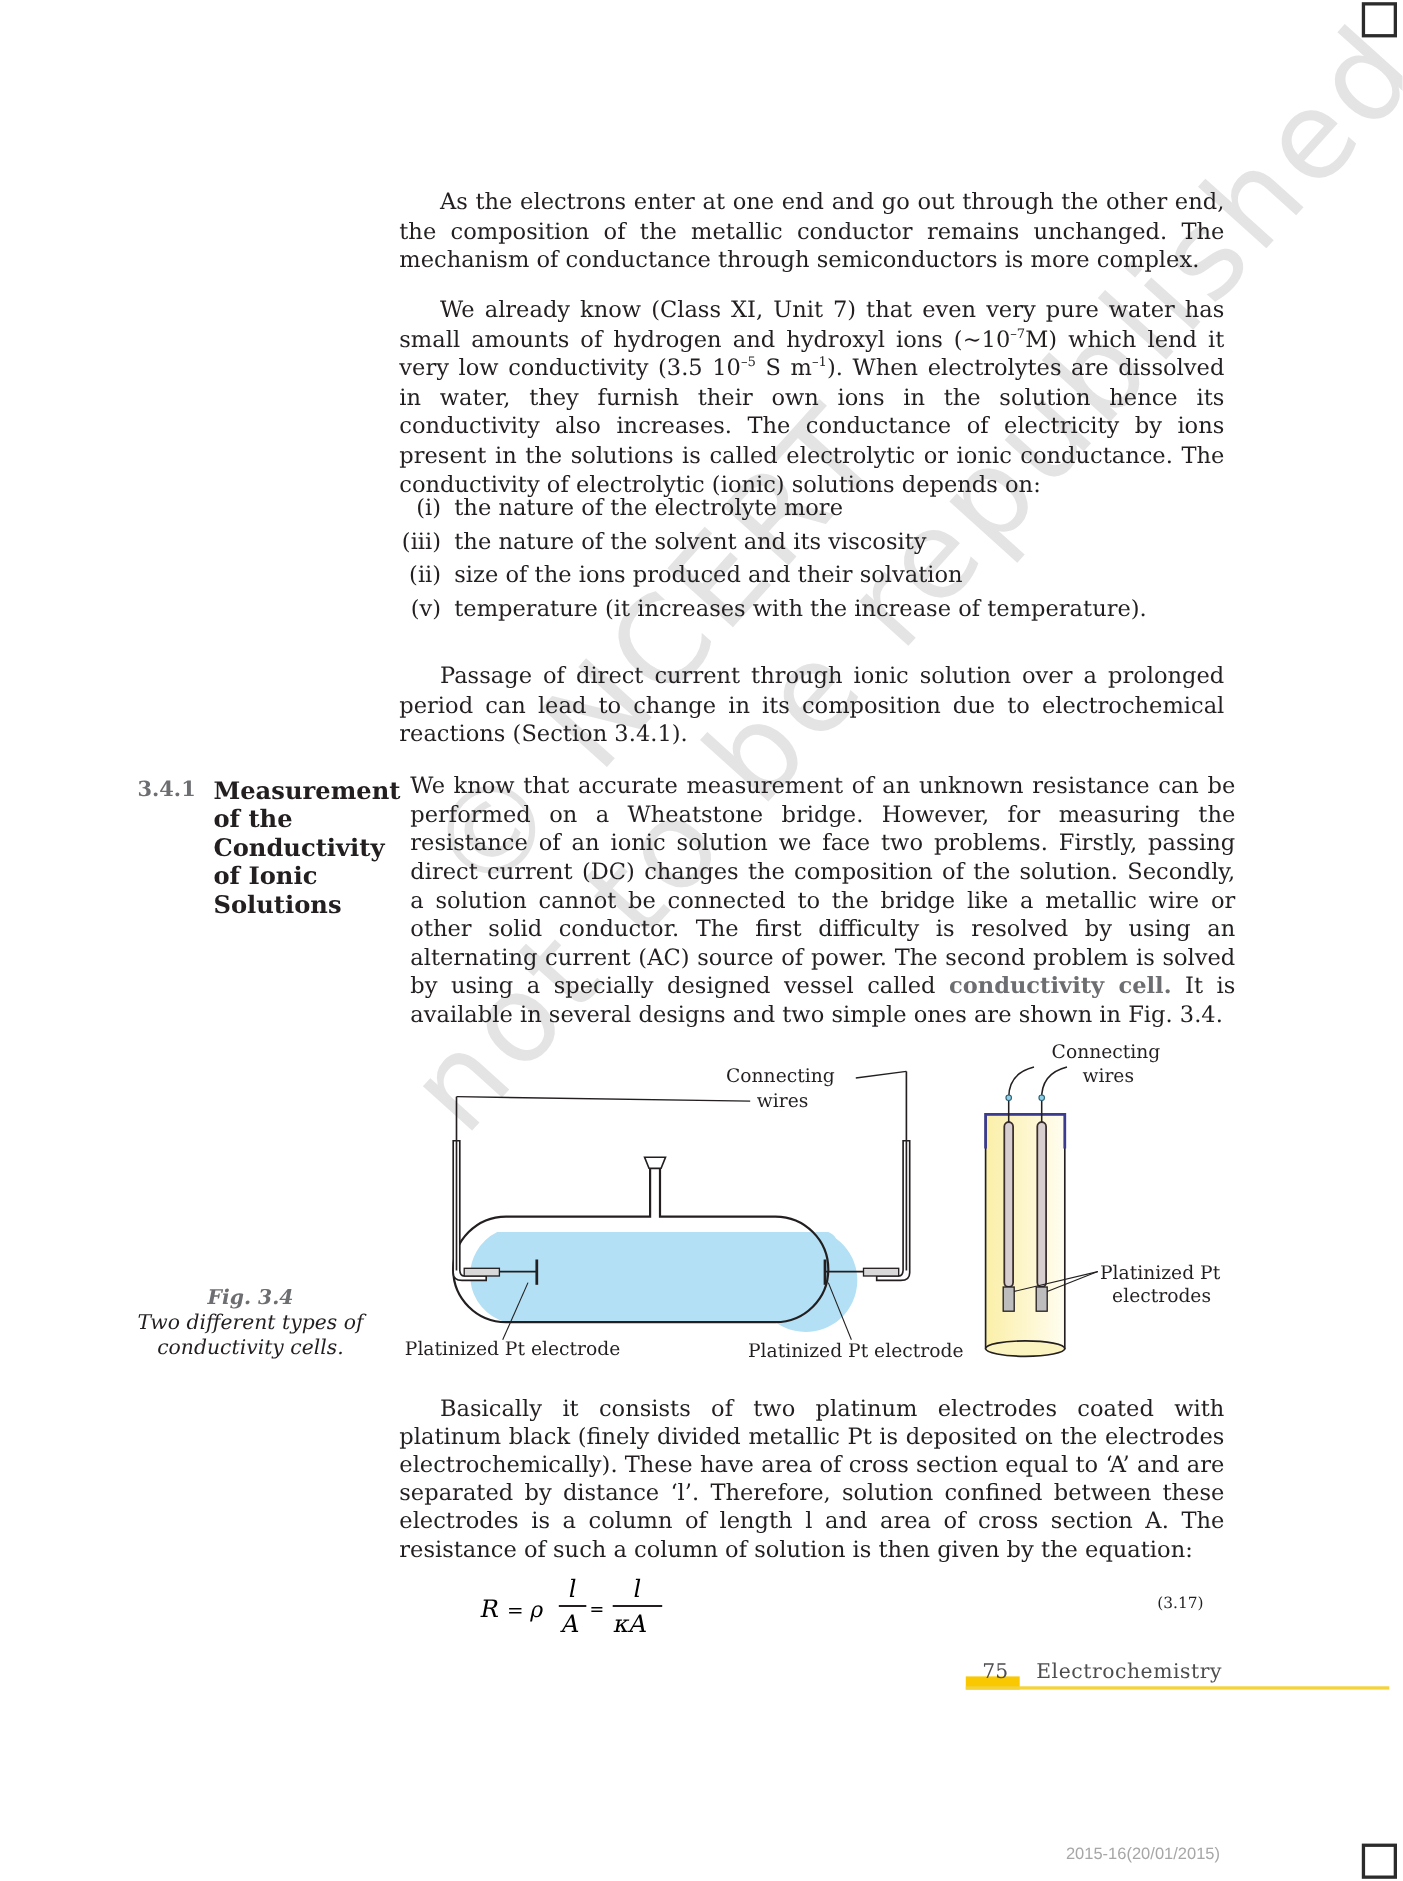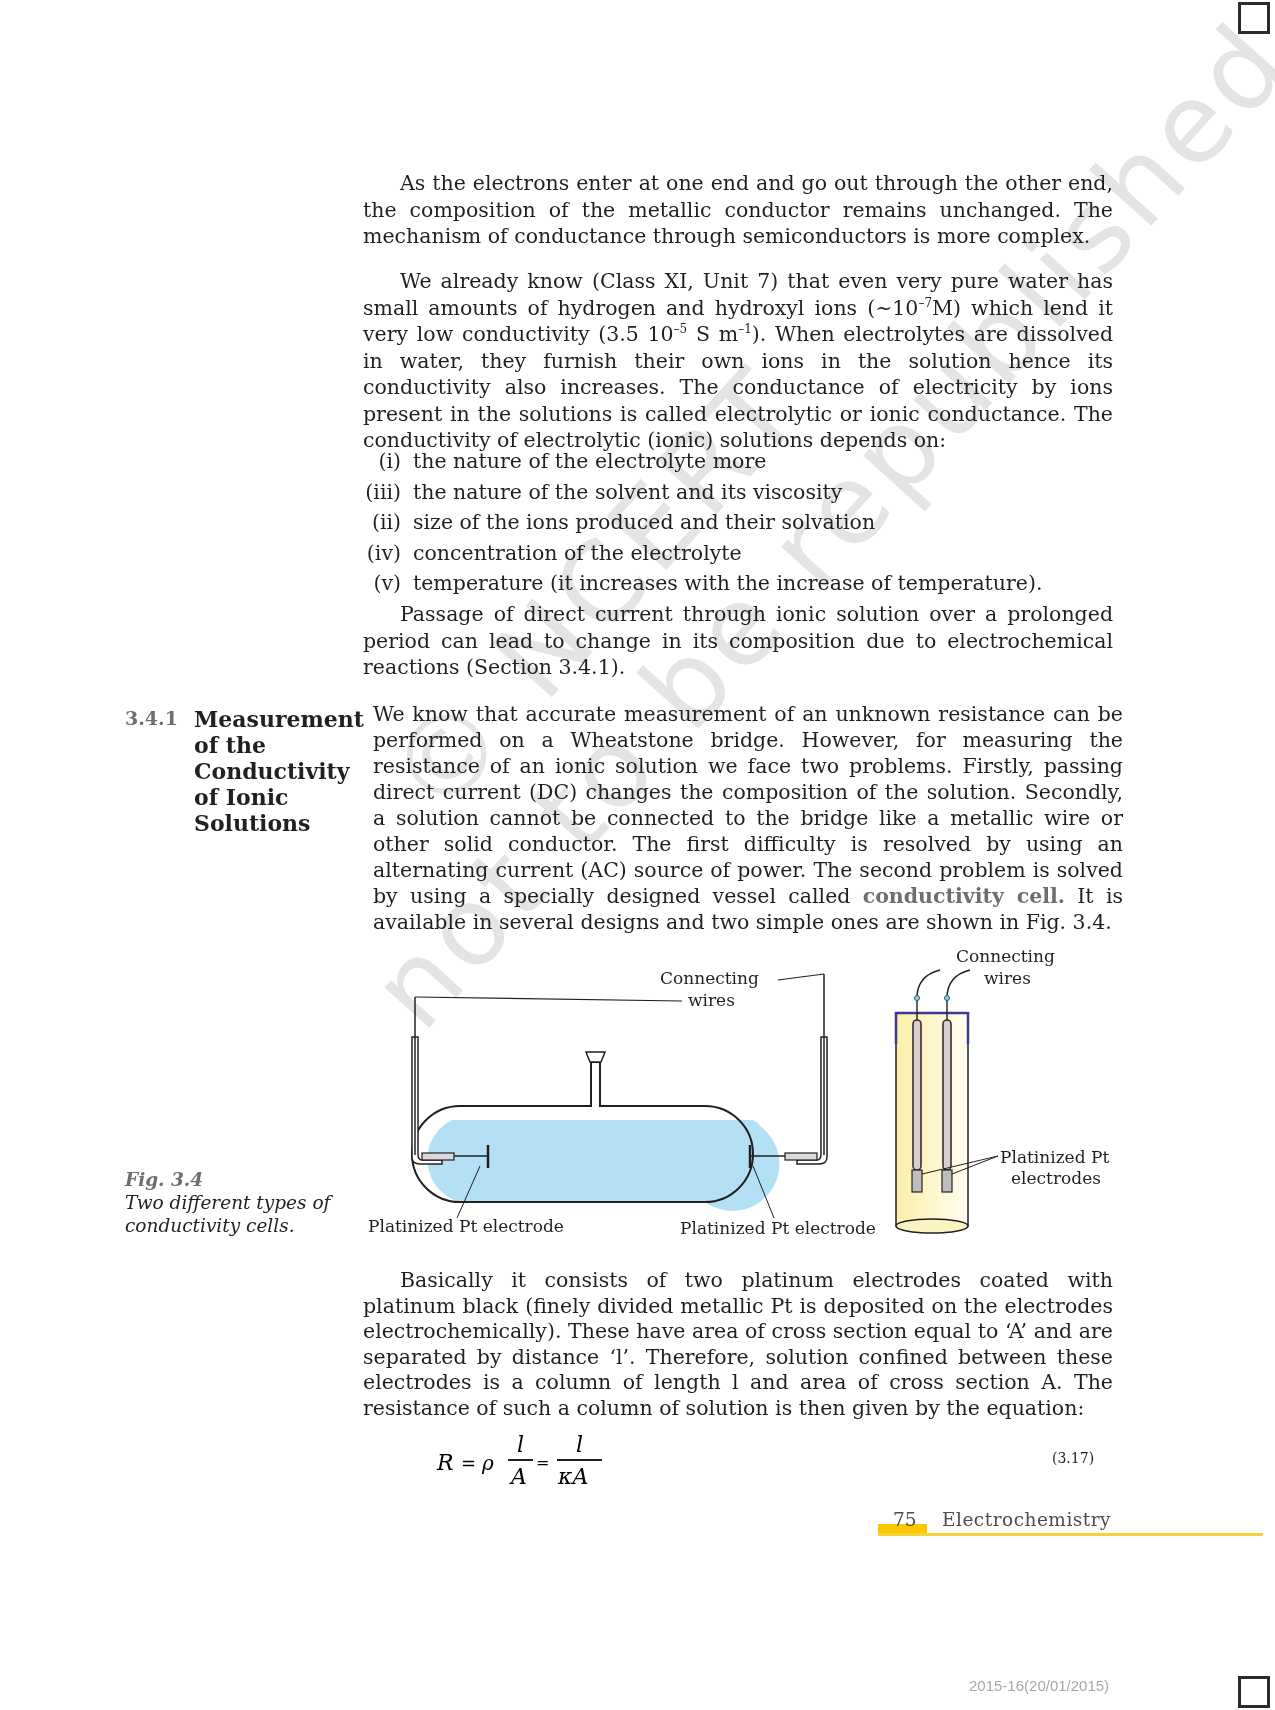--- a/index.html
+++ b/index.html
@@ -13,21 +13,21 @@
   .content { position: absolute; left: 363px; width: 750px; font-size: 20.5px; line-height: 26.5px; z-index: 1; text-align: justify; }
   .para { margin: 0; }
   .indent { text-indent: 37px; }
   .list { position: absolute; left: 363px; width: 750px; z-index: 1; font-size: 20.5px; }
   .list-item { height: 30.5px; position: relative; }
   .list-num { position: absolute; right: 712px; white-space: nowrap; }
   .list-text { position: absolute; left: 50px; white-space: nowrap; }
   .section-num { position: absolute; left: 125px; top: 707px; font-weight: bold; color: #6d6e71; font-size: 19px; z-index: 1; }
   .section-title { position: absolute; left: 194px; top: 706px; width: 150px; font-weight: bold; font-size: 22px; line-height: 26px; z-index: 1; }
   .bold-term { font-weight: bold; color: #6d6e71; }
-  .fig-caption { position: absolute; left: 125px; top: 1168px; font-style: italic; font-size: 18.5px; line-height: 23px; z-index: 1; }
+  .fig-caption { position: absolute; left: 125px; top: 1168px; font-style: italic; font-size: 18.5px; line-height: 23px; z-index: 1; text-align: center; }
   .fig-caption .fig-num { font-weight: bold; color: #6d6e71; }
   .diagram { position: absolute; left: 360px; top: 940px; z-index: 1; }
   .lbl { font-family: "DejaVu Serif", "Liberation Serif", serif; font-size: 17px; fill: #231f20; }
   .equation { position: absolute; left: 435px; top: 1432px; z-index: 1; font-size: 22px; font-style: italic; }
   .eq-num { position: absolute; left: 1052px; top: 1450px; z-index: 1; font-size: 14px; }
   .footer-bar { position: absolute; left: 878px; top: 1533px; width: 385px; height: 3px; background: #f3d23a; }
   .footer-tab { position: absolute; left: 878px; top: 1524px; width: 49px; height: 12px; background: #f9c800; }
   .footer-page { position: absolute; left: 893px; top: 1509px; font-size: 18.5px; color: #4d4d4f; z-index: 2; }
   .footer-title { position: absolute; left: 942px; top: 1509px; font-size: 18.5px; color: #4d4d4f; letter-spacing: 0.5px; }
   .edition { position: absolute; left: 969px; top: 1663px; font-family: "Liberation Sans", "DejaVu Sans", sans-serif; font-size: 15px; color: #a7a7a7; margin-top: 14px; }
@@ -57,24 +57,20 @@
     <span class="list-num">(i)</span>
     <span class="list-text">the nature of the electrolyte more</span>
   </div>
   <div class="list-item">
     <span class="list-num">(iii)</span>
     <span class="list-text">the nature of the solvent and its viscosity</span>
   </div>
   <div class="list-item">
     <span class="list-num">(ii)</span>
     <span class="list-text">size of the ions produced and their solvation</span>
-  </div>
-  <div class="list-item">
-    <span class="list-num">(iv)</span>
-    <span class="list-text">concentration of the electrolyte</span>
   </div>
   <div class="list-item">
     <span class="list-num">(v)</span>
     <span class="list-text">temperature (it increases with the increase of temperature).</span>
   </div>
 </div>
 
 <div class="content" style="top:601px;">
   <p class="para indent">Passage of direct current through ionic solution over a prolonged period can lead to change in its composition due to electrochemical reactions (Section 3.4.1).</p>
 </div>

